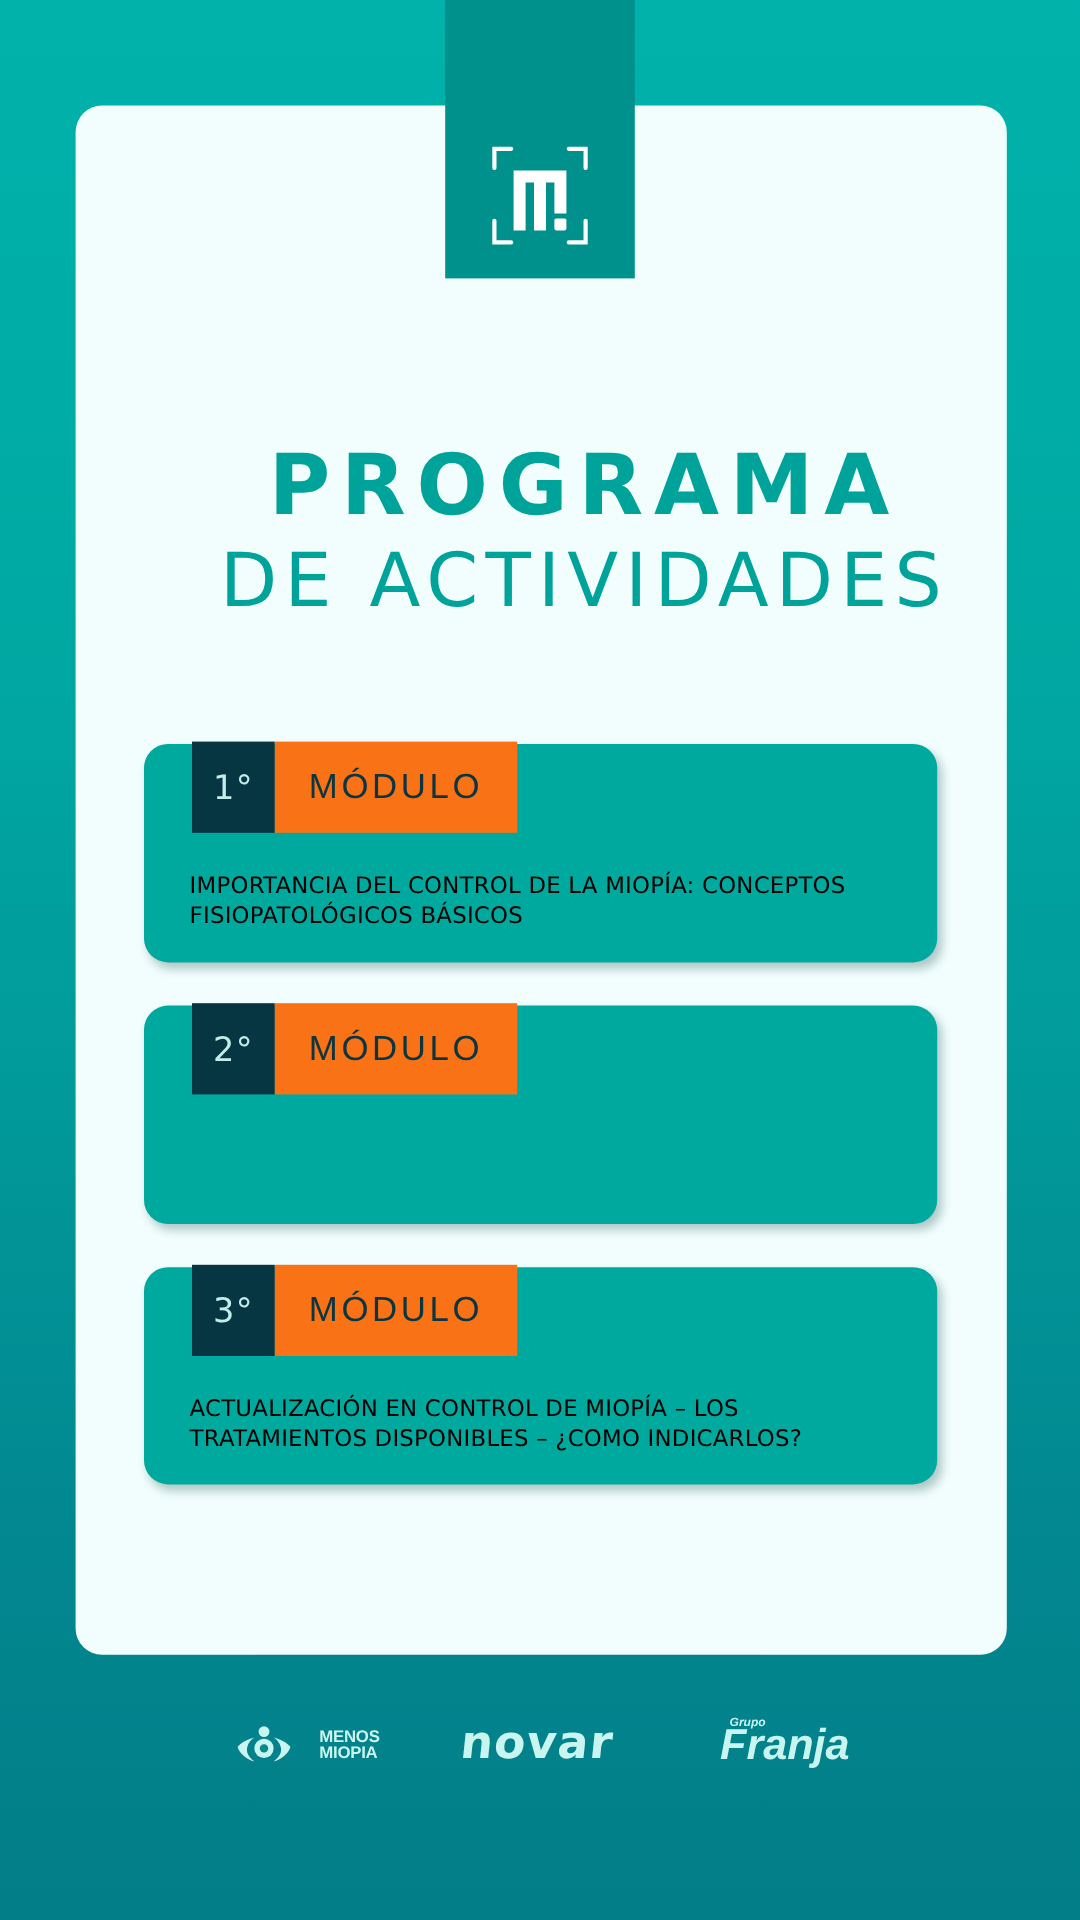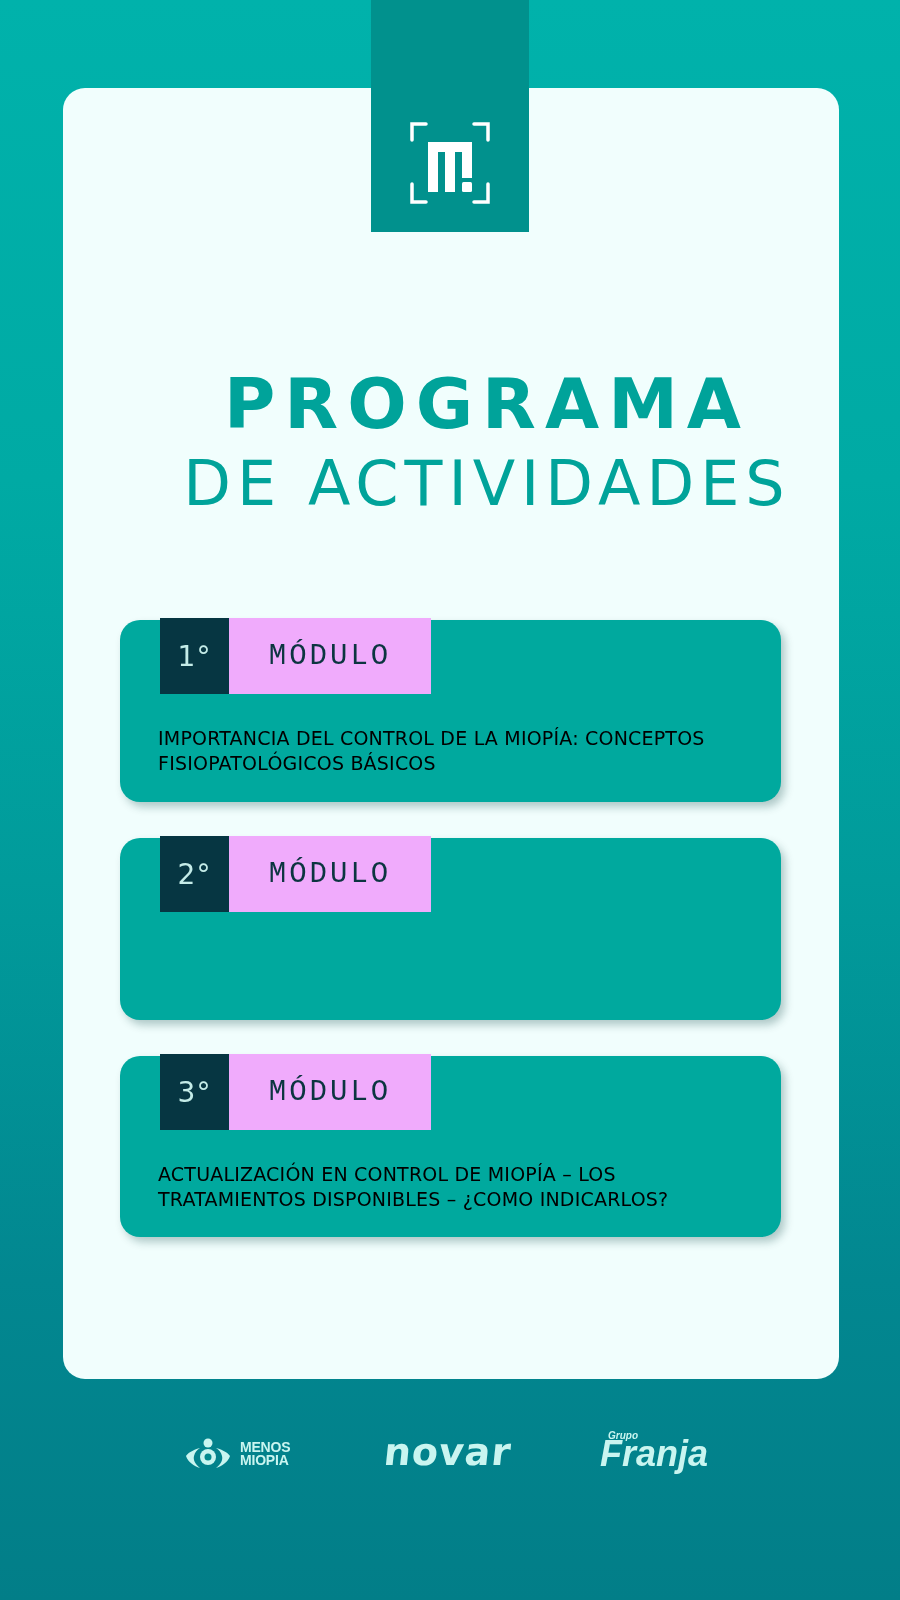--- a/index.html
+++ b/index.html
@@ -53,37 +53,37 @@
     }
     .module-num {
       width: 69px; height: 76px;
       background: #063642; color: #c4ece8;
       font-family: "DejaVu Sans", sans-serif;
       font-size: 28px; display: flex; align-items: center; justify-content: center;
       letter-spacing: 1px;
     }
     .module-label {
       width: 202px; height: 76px;
-      background: #f0abfc; color: #0c3540;
-      font-family: Liberation Mono, monospace;
+      background: #f97316; color: #0c3540;
+      font-family: Liberation Sans, sans-serif;
       font-size: 29px; letter-spacing: 3px;
       display: flex; align-items: center; justify-content: center;
     }
     .module-desc {
       position: absolute; left: 38px; top: 106px; right: 30px;
       color: #000000;
       font-family: "DejaVu Sans", sans-serif;
       font-size: 19px; line-height: 25px;
       text-transform: uppercase; letter-spacing: 0.2px;
     }
     .partners {
       position: absolute; left: 0; width: 900px; top: 1432px; height: 50px;
     }
     .partner { position: absolute; color: #c9f5f0; }
-    .p-menos { left: 184px; top: 6px; display: flex; align-items: center; gap: 8px; }
+    .p-menos { left: 196px; top: 6px; display: flex; align-items: center; gap: 22px; }
     .p-menos .txt {
       font-family: "Liberation Sans", sans-serif; font-weight: bold;
       font-size: 14px; line-height: 13px; letter-spacing: -0.2px;
     }
     .p-novar {
       left: 384px; top: -2px;
       font-family: "DejaVu Sans", sans-serif; font-weight: bold;
       font-size: 38px; letter-spacing: 1px; transform: skewX(-6deg);
     }
     .p-franja { left: 600px; top: -2px; }

